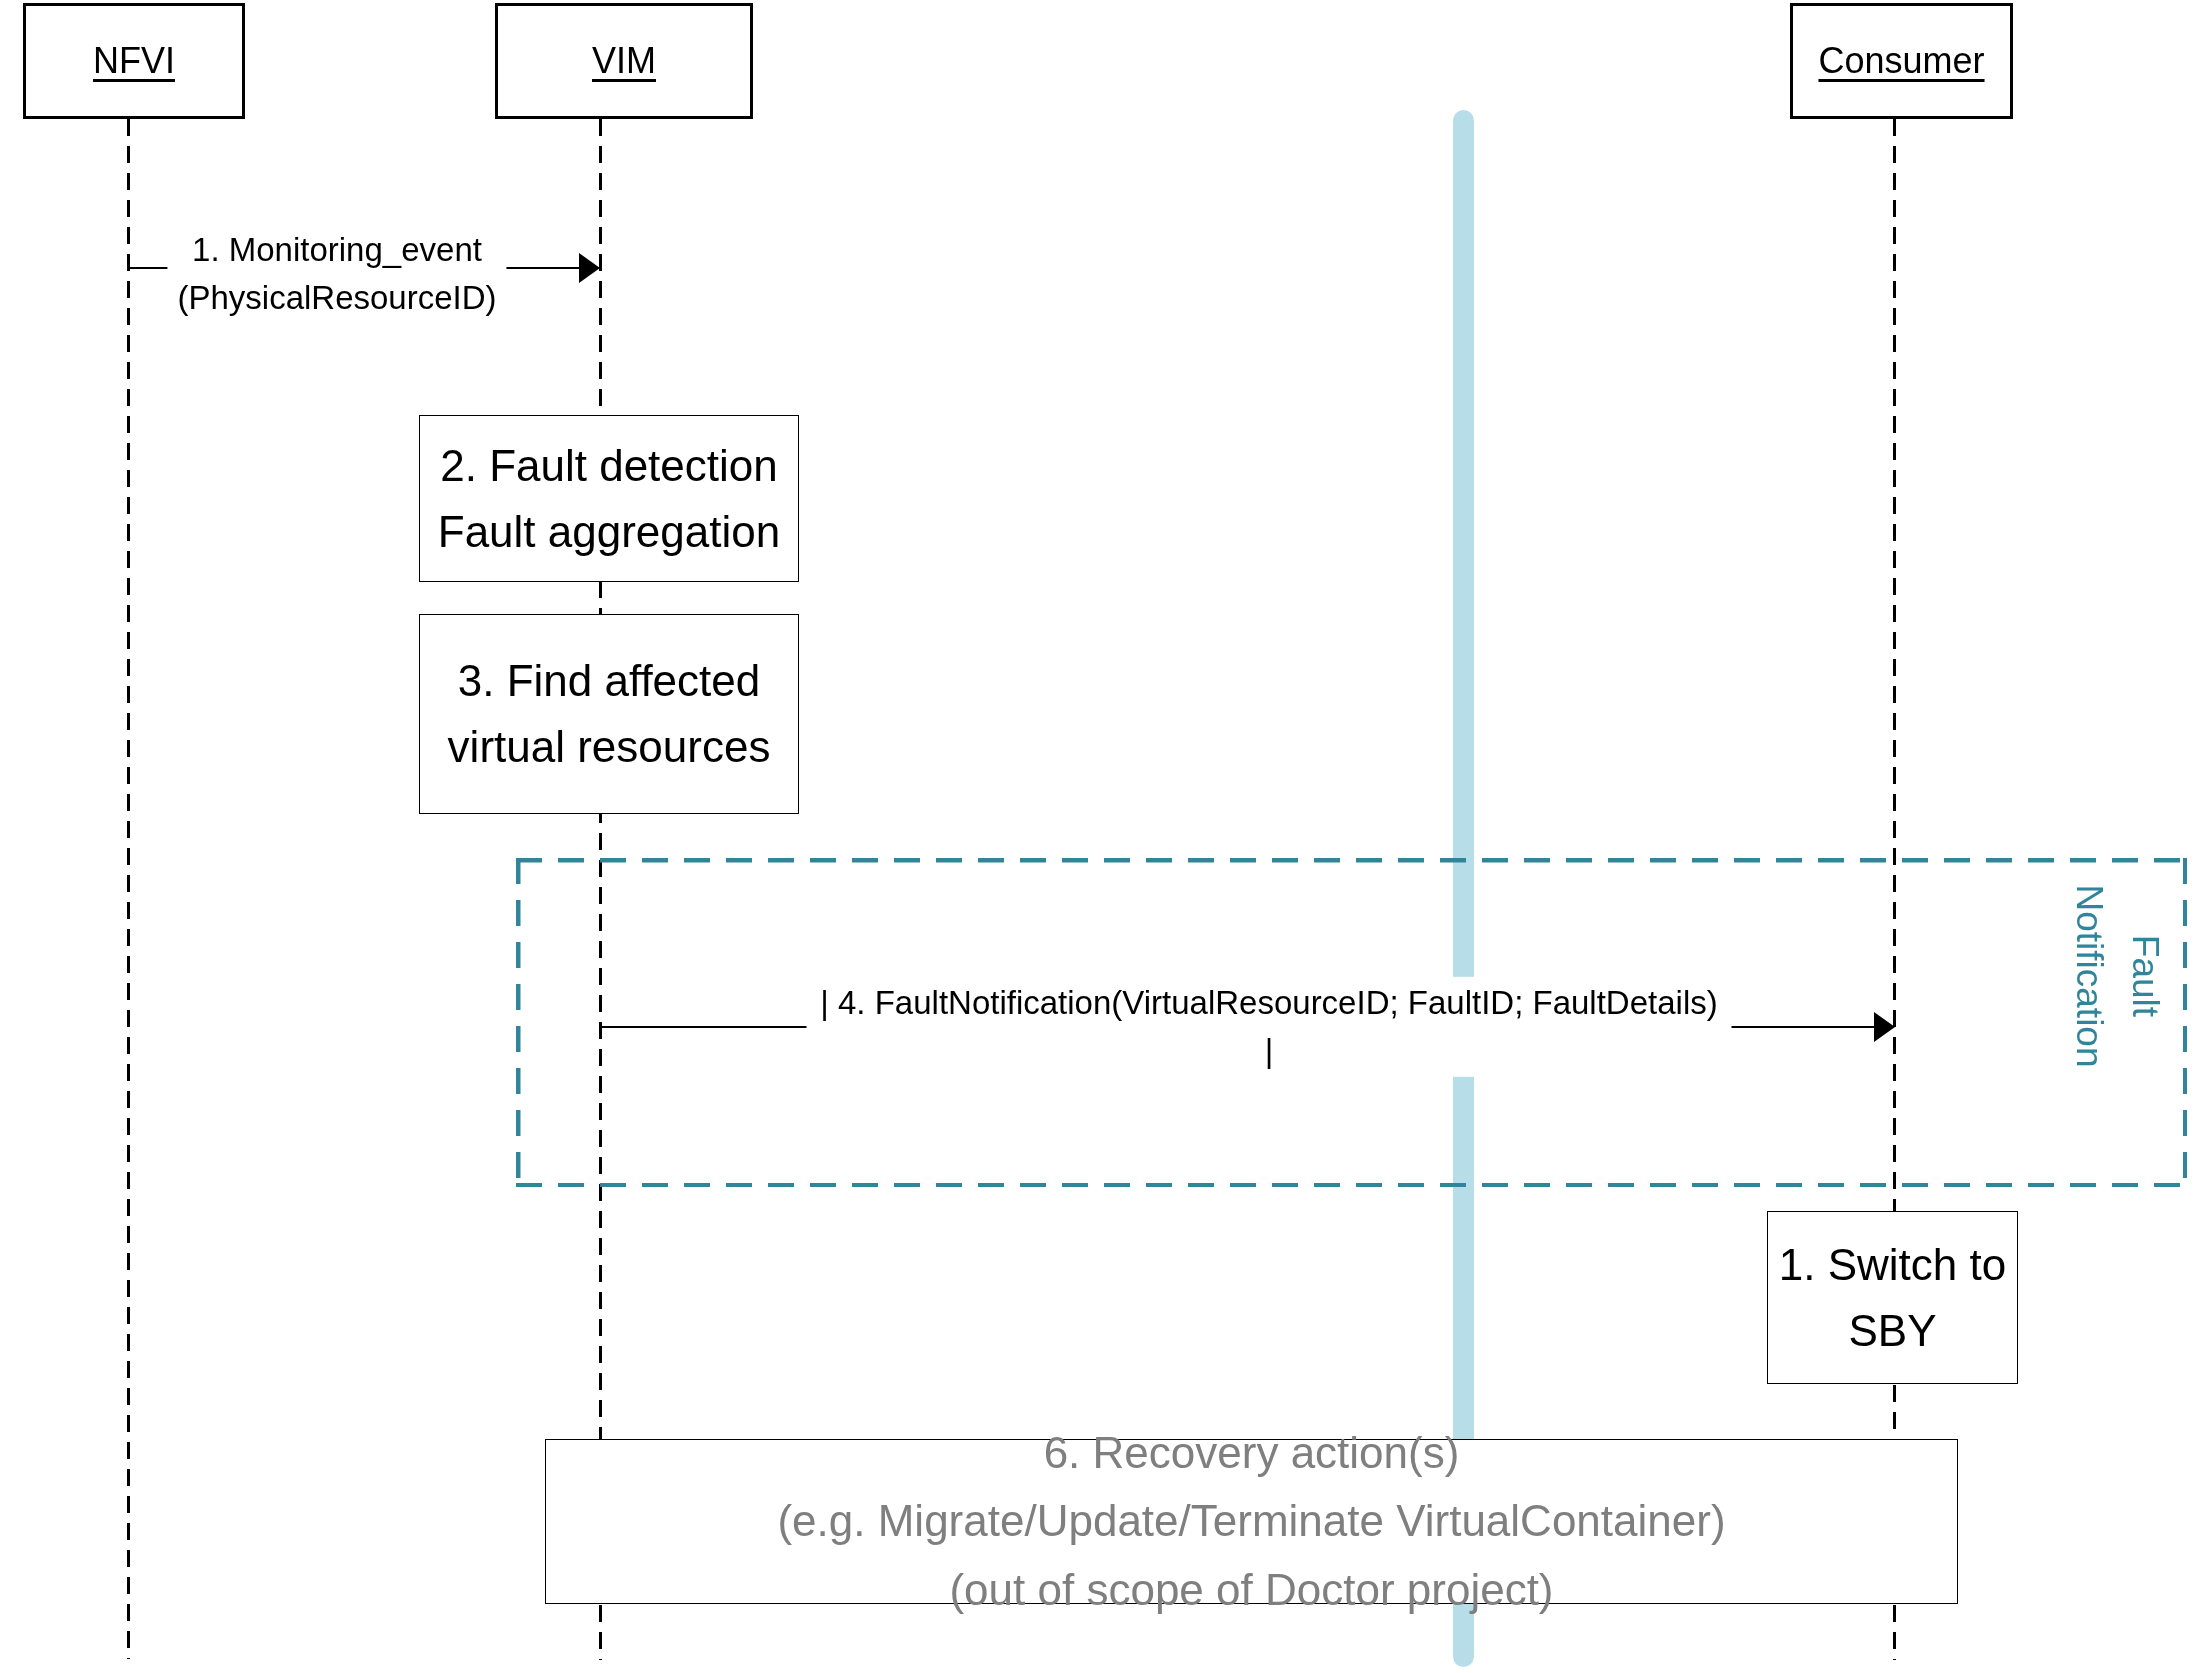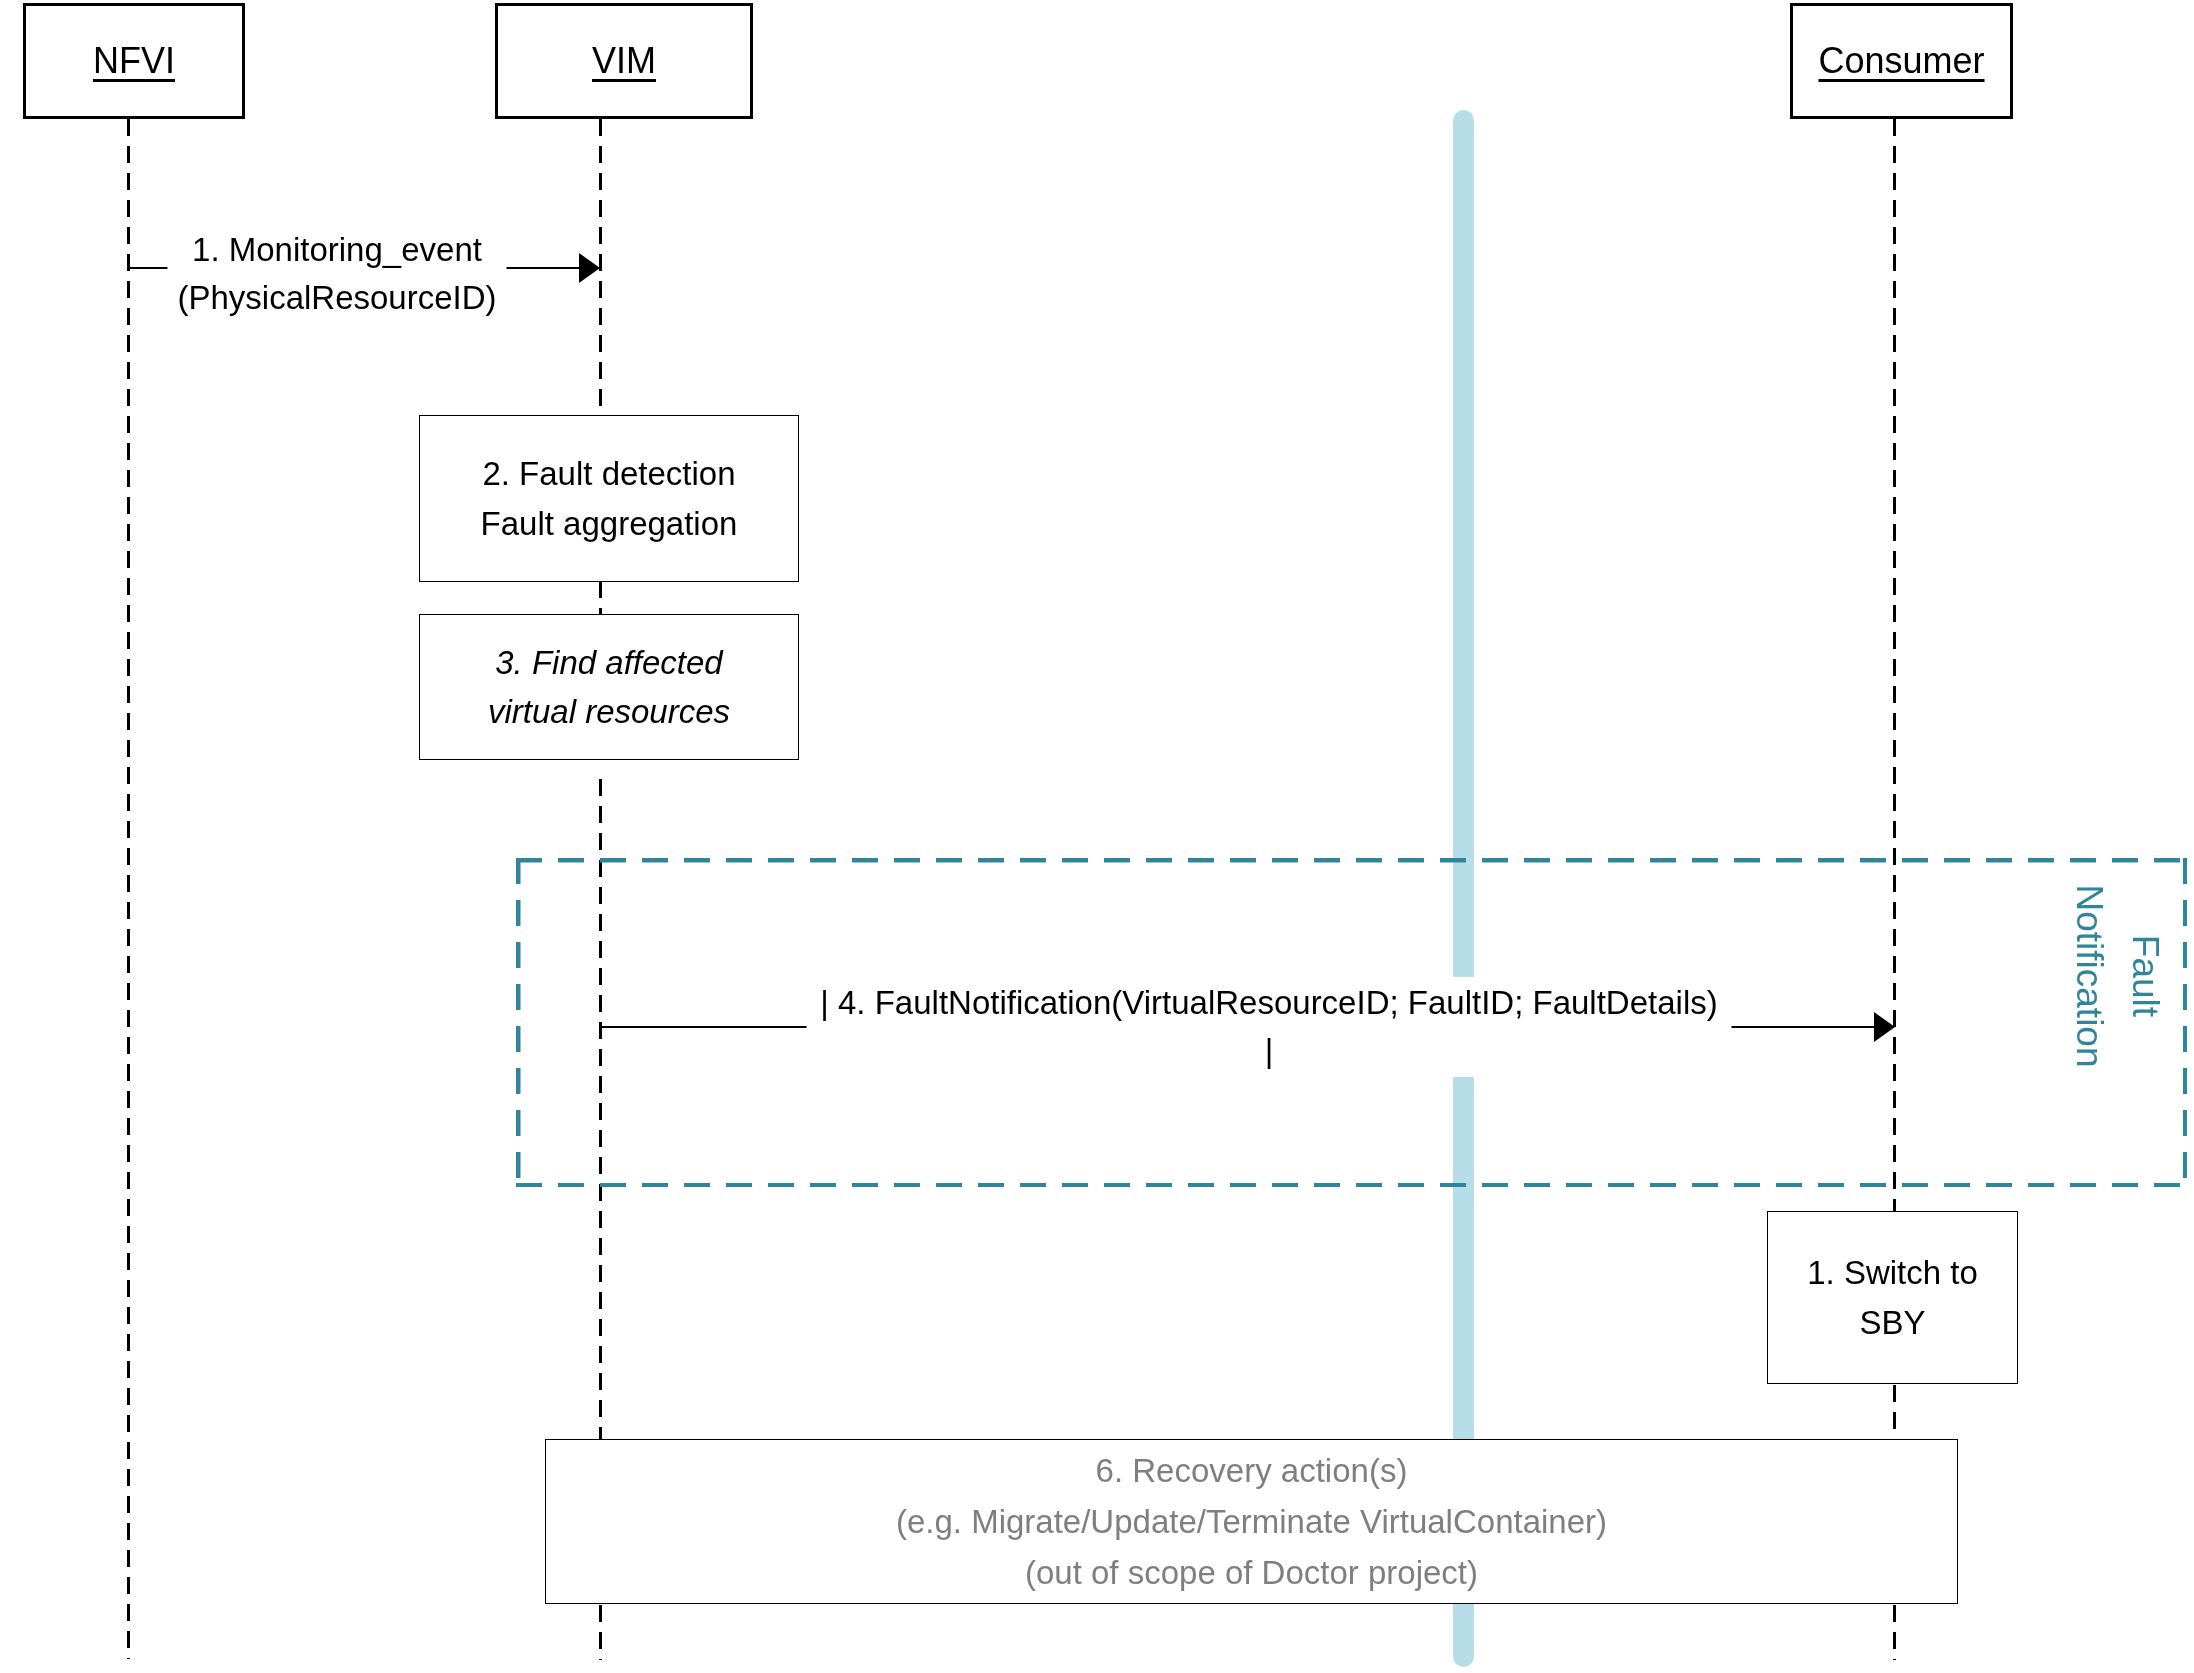--- a/index.html
+++ b/index.html
@@ -66,21 +66,21 @@
     font-size:33px;line-height:1.45;
     text-align:center;white-space:pre-line;
     padding:2.3px 10px;
   }
   
   .abox{
     position:absolute;
     background:#fff;
     border:1.7px solid var(--black);
     display:flex;align-items:center;justify-content:center;
-    font-size:33px;line-height:1.5;
+    font-size:44px;line-height:1.5;
     text-align:center;white-space:pre-line;
     color:var(--black);
     box-sizing:border-box;
   }
   .abox.gray{color:var(--gray);line-height:1.55;}
   
   .actor{
     position:absolute;top:2.8px;height:116px;
     background:#fff;
     border:3.4px solid var(--black);
@@ -123,21 +123,21 @@
 Notification</div>
 
   <div class="msg-line" style="left:128px;top:267px;width:452px;"></div>
   <div class="arrowhead" style="left:579px;top:253px;"></div>
 
   <div class="msg-line" style="left:600px;top:1026px;width:1274px;"></div>
   <div class="arrowhead" style="left:1874px;top:1012px;"></div>
 
   <div class="abox" style="left:419px;top:415px;width:380px;height:167px;">2. Fault detection
 Fault aggregation</div>
-  <div class="abox" style="left:419px;top:614px;width:380px;height:146px;font-style:italic;">3. Find affected
+  <div class="abox" style="left:419px;top:614px;width:380px;height:200px;">3. Find affected
 virtual resources</div>
   <div class="abox" style="left:1767px;top:1211px;width:251px;height:173px;">1. Switch to
 SBY</div>
   <div class="abox gray" style="left:545px;top:1439px;width:1413px;height:165px;">6. Recovery action(s)
 (e.g. Migrate/Update/Terminate VirtualContainer)
 (out of scope of Doctor project)</div>
 
   <div class="msg-label" style="left:337px;top:274px;">1. Monitoring_event
 (PhysicalResourceID)</div>
   <div class="msg-label" style="left:1269px;top:1027px;">| 4. FaultNotification(VirtualResourceID; FaultID; FaultDetails) |</div>

